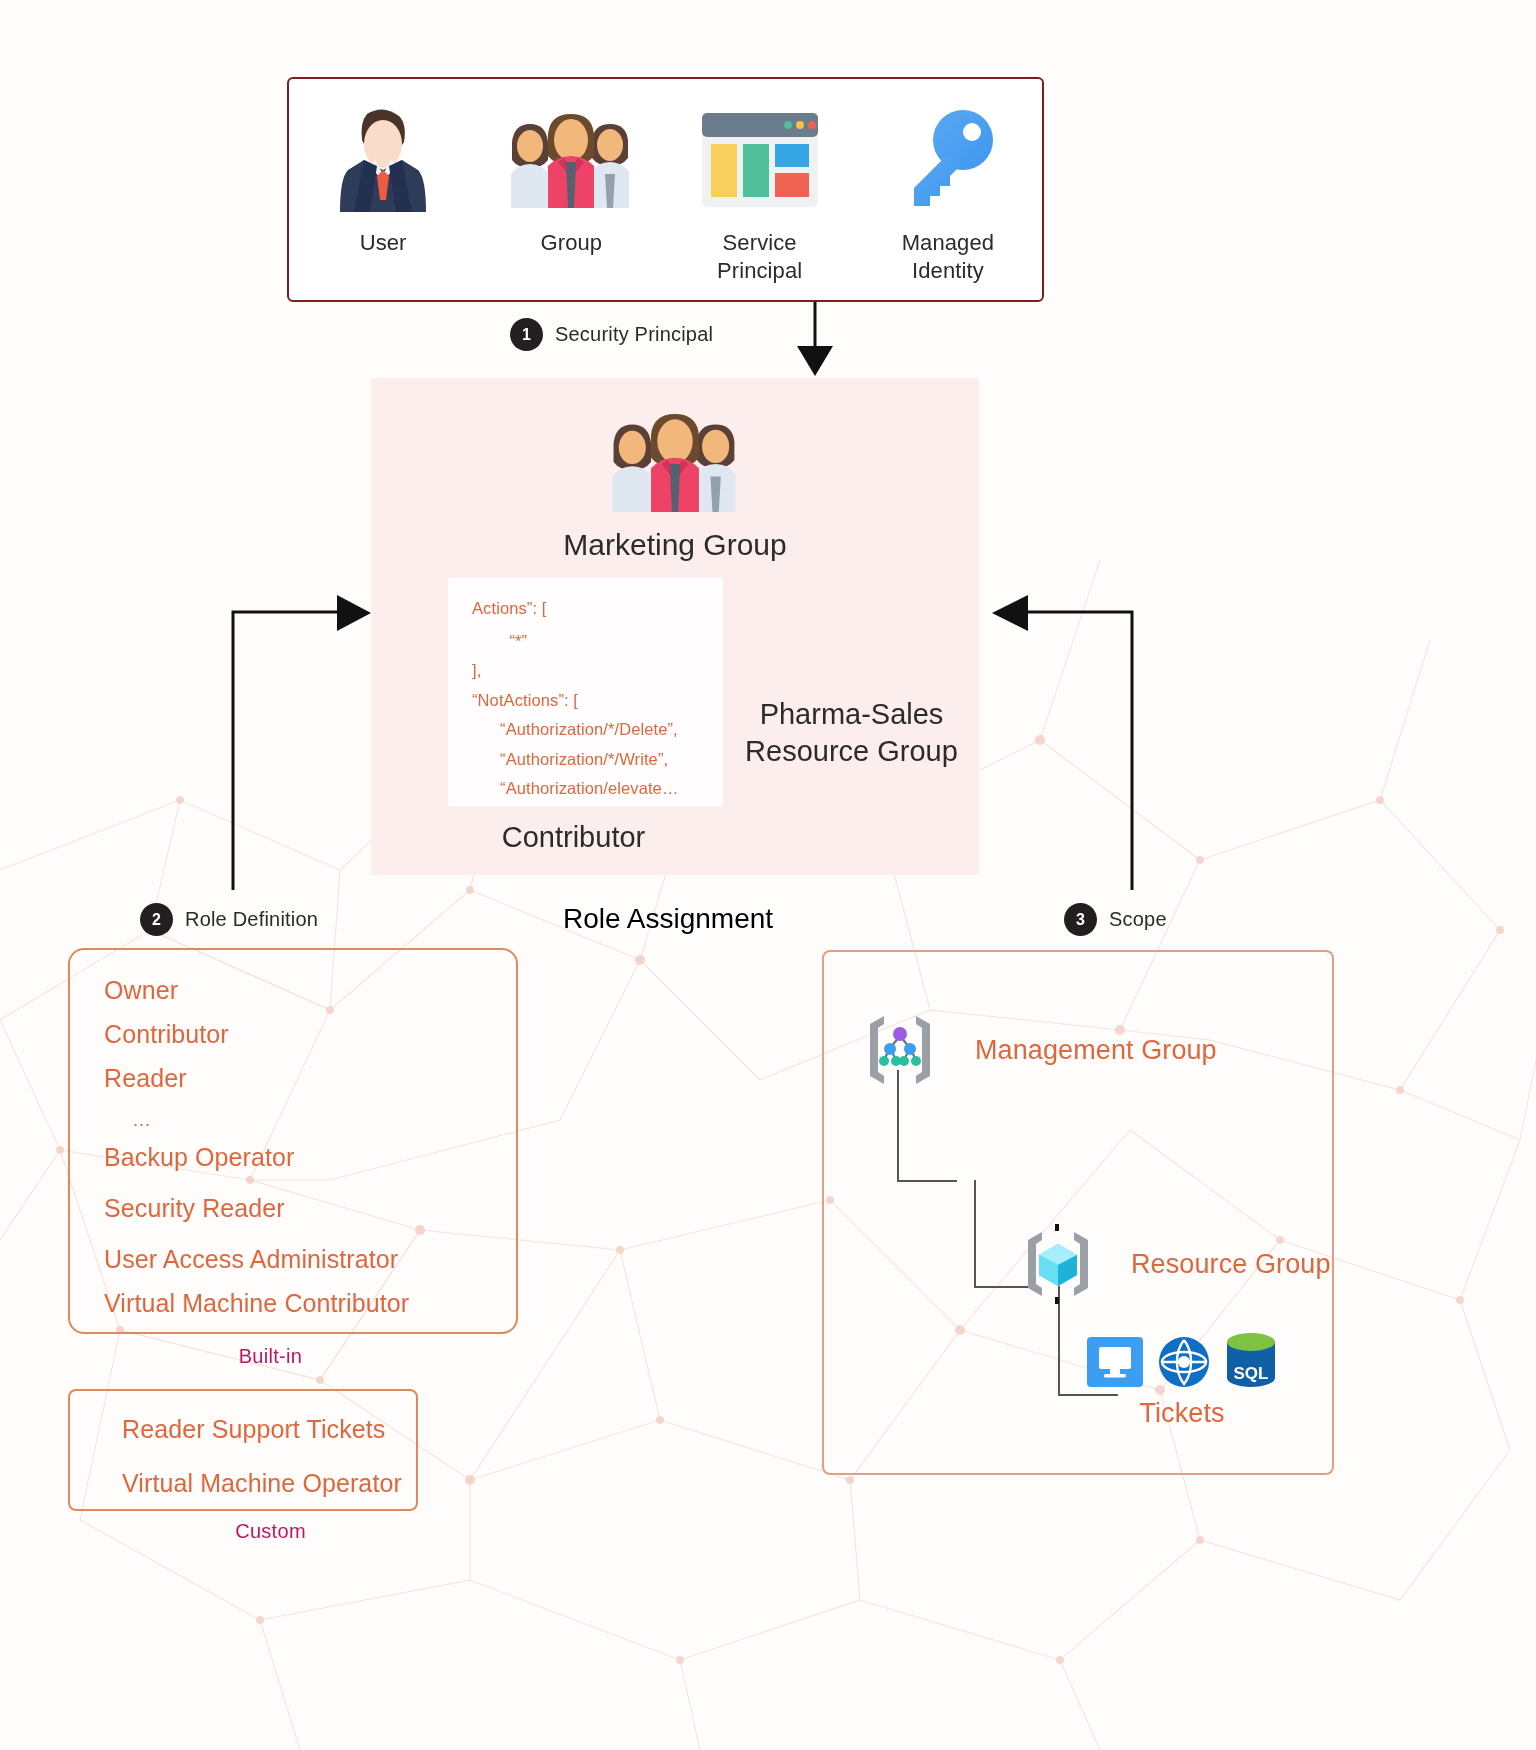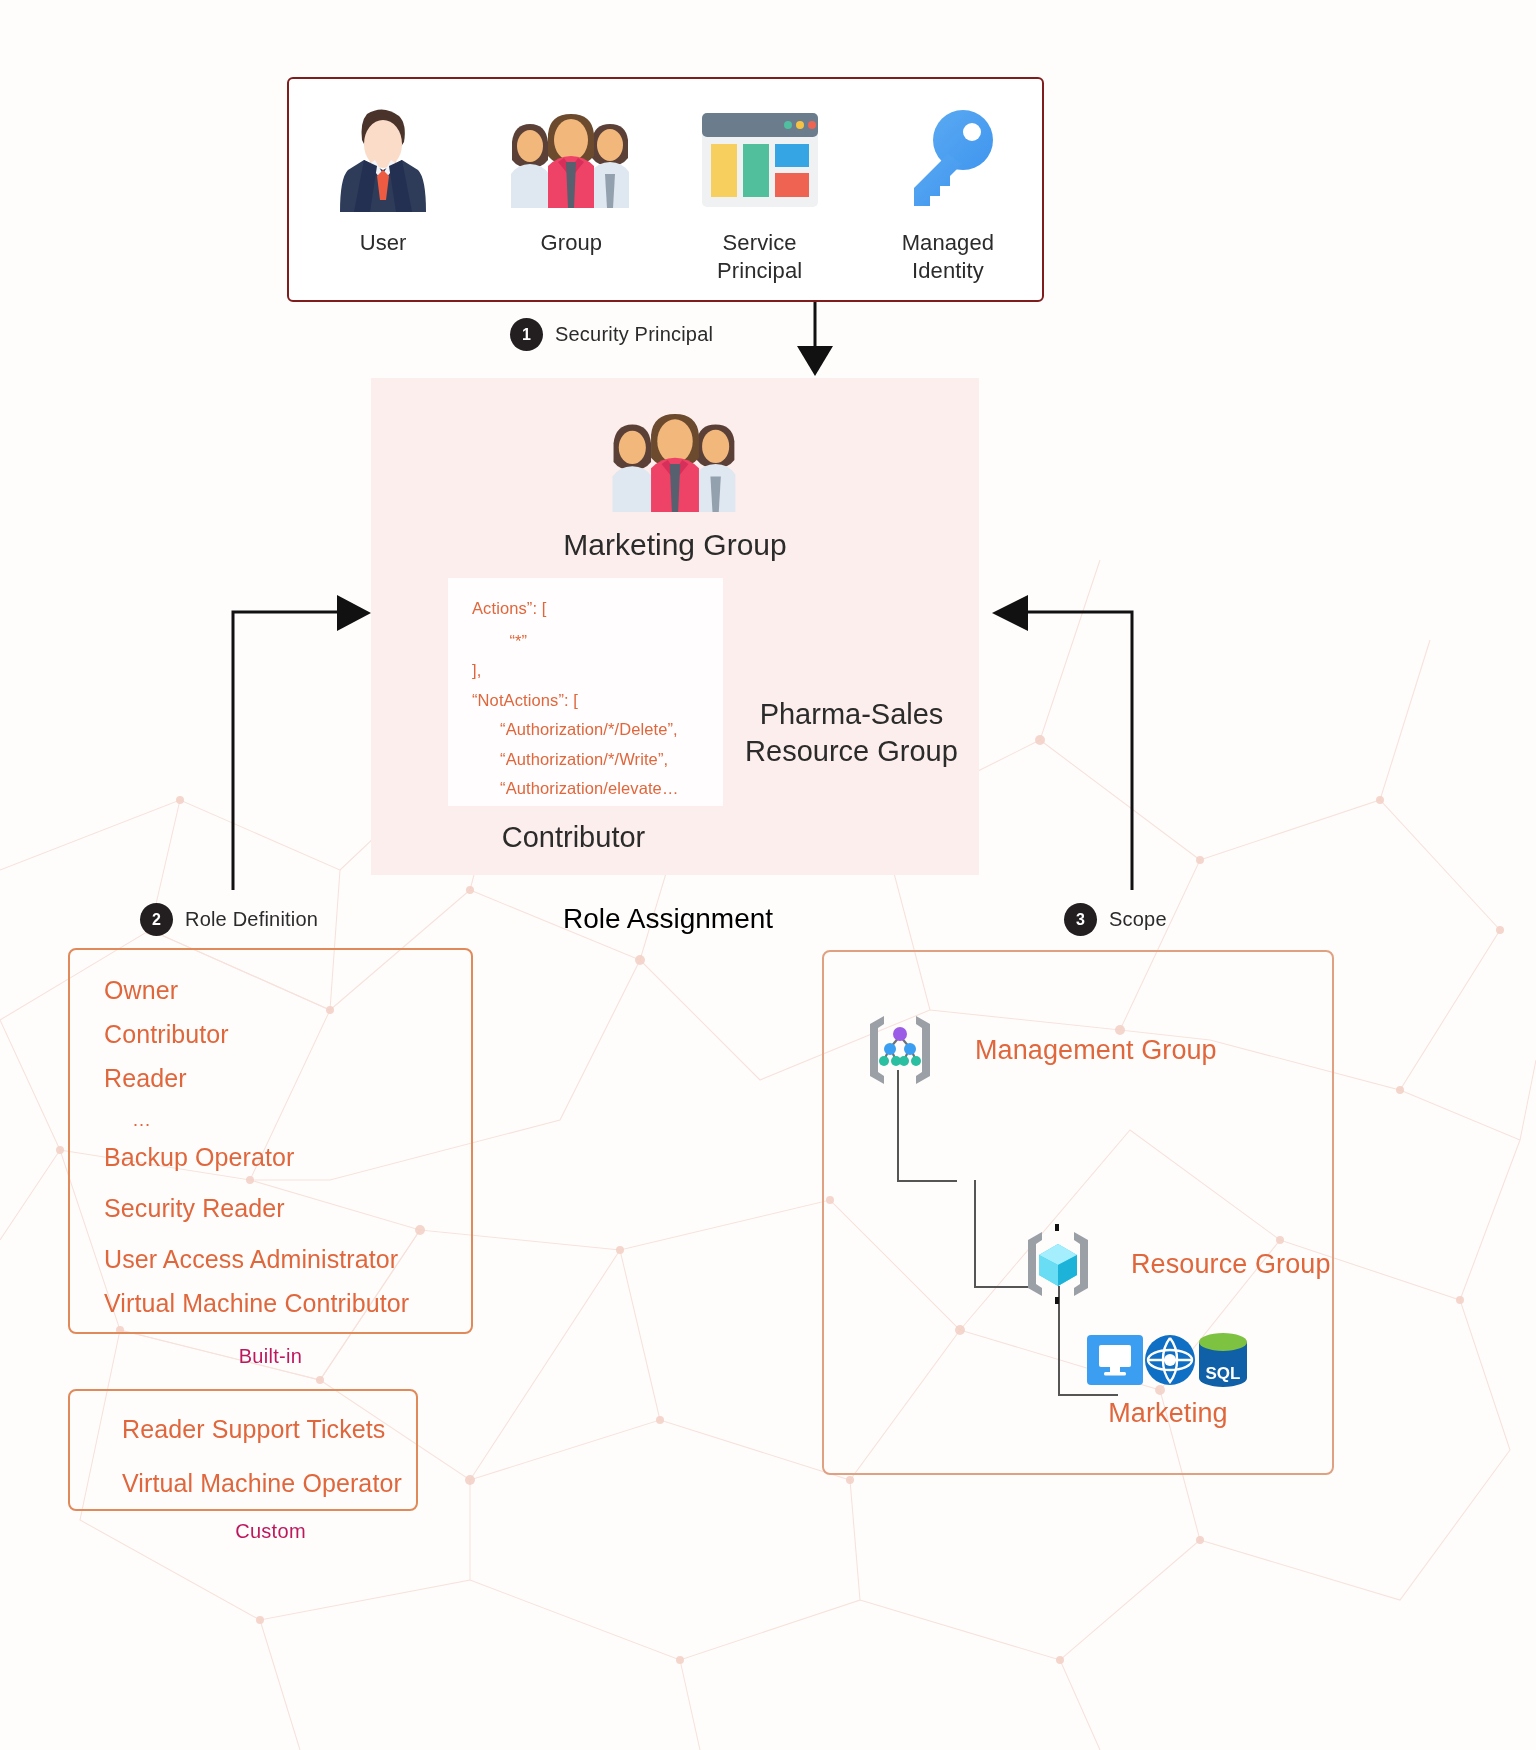--- a/index.html
+++ b/index.html
@@ -76,22 +76,22 @@
     position: absolute; left: 358px; top: 318px; width: 245px;
     text-align: center; font-size: 29px; color: #2b2b2b; line-height: 1.28;
   }
   #contrib-label {
     position: absolute; left: 65px; top: 443px; width: 275px;
     text-align: center; font-size: 29px; color: #2b2b2b;
   }
 
   
   #builtin-box {
-    left: 68px; top: 948px; width: 405px; height: 386px;
-    border: 2px solid #e08a5a; border-radius: 8px; background: transparent;
+    left: 68px; top: 948px; width: 450px; height: 386px;
+    border: 2px solid #e08a5a; border-radius: 16px; background: transparent;
     padding: 28px 0 0 34px;
   }
   #custom-box {
     left: 68px; top: 1389px; width: 350px; height: 122px;
     border: 2px solid #e08a5a; border-radius: 8px; background: transparent;
     padding: 26px 0 0 52px;
   }
   .role-item { font-size: 25px; color: #e0663c; line-height: 1.0; margin-bottom: 19px; letter-spacing:.1px; }
   .role-item.ellipsis { font-size: 19px; margin-left: 28px; margin-bottom: 16px; color:#e0663c; }
   .role-item.gap { margin-bottom: 26px; }
@@ -107,21 +107,21 @@
   #scope-box {
     left: 822px; top: 950px; width: 512px; height: 525px;
     border: 2px solid #e0a183; border-radius: 8px; background: transparent;
   }
   .scope-row { position: absolute; display: flex; align-items: center; gap: 35px; }
   .scope-row .slabel { font-size: 27px; color: #e0663c; white-space: nowrap; letter-spacing:.1px; }
   #scope-mg  { left: 36px;  top: 58px; }
   #scope-sub { left: 112px; top: 168px; }
   #scope-rg  { left: 196px; top: 272px; }
   #scope-res { left: 262px; top: 380px; flex-direction: column; gap: 10px; align-items: center; }
-  #scope-res .icons { display: flex; align-items: center; }
+  #scope-res .icons { display: flex; align-items: flex-end; gap: 14px; }
 
   .tree-line { position: absolute; border-left: 2px solid #555; border-bottom: 2px solid #555; }
 
   svg { display: block; overflow: visible; }
 </style>
 </head>
 <body>
 
 <div id="stage">
 
@@ -415,17 +415,17 @@
         </span>
         <span>
           <svg width="54" height="56" viewBox="0 0 54 56">
             <path d="M3 10 v36 a24 9 0 0 0 48 0 V10Z" fill="#1060a8"></path>
             <ellipse cx="27" cy="10" rx="24" ry="9" fill="#7ec242"></ellipse>
             <rect x="8" y="30" width="38" height="22" rx="3" fill="#1060a8"></rect>
             <text x="27" y="47" font-family="Liberation Sans, sans-serif" font-size="17" font-weight="bold" fill="#ffffff" text-anchor="middle">SQL</text>
           </svg>
         </span>
       </span>
-      <span class="slabel">Marketing</span>
+      <span class="slabel">Tickets</span>
     </div>
   </div>
 
 </div>
 
 </body></html>

